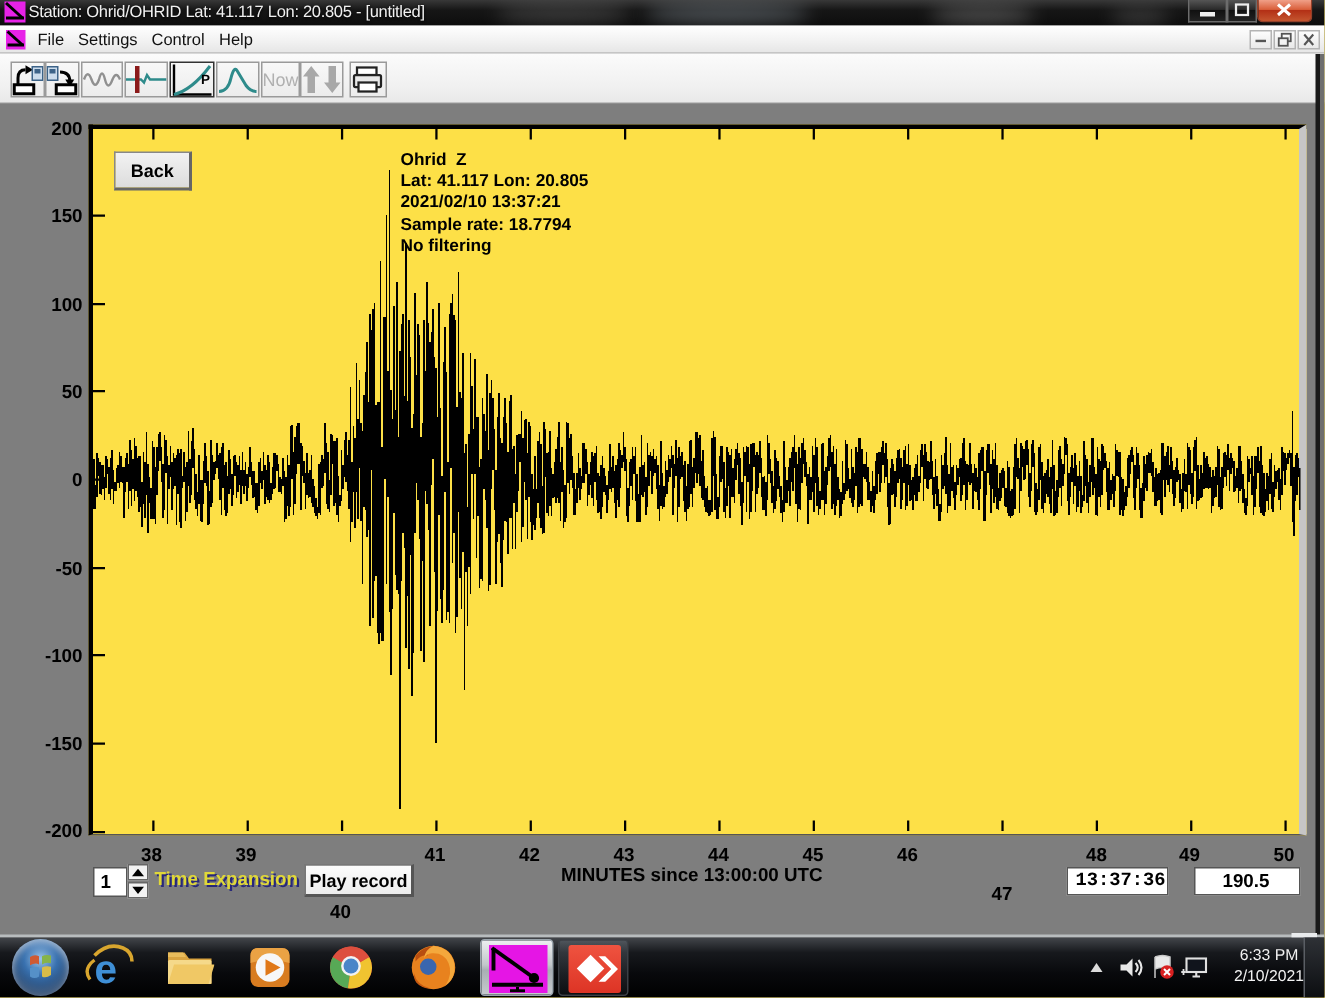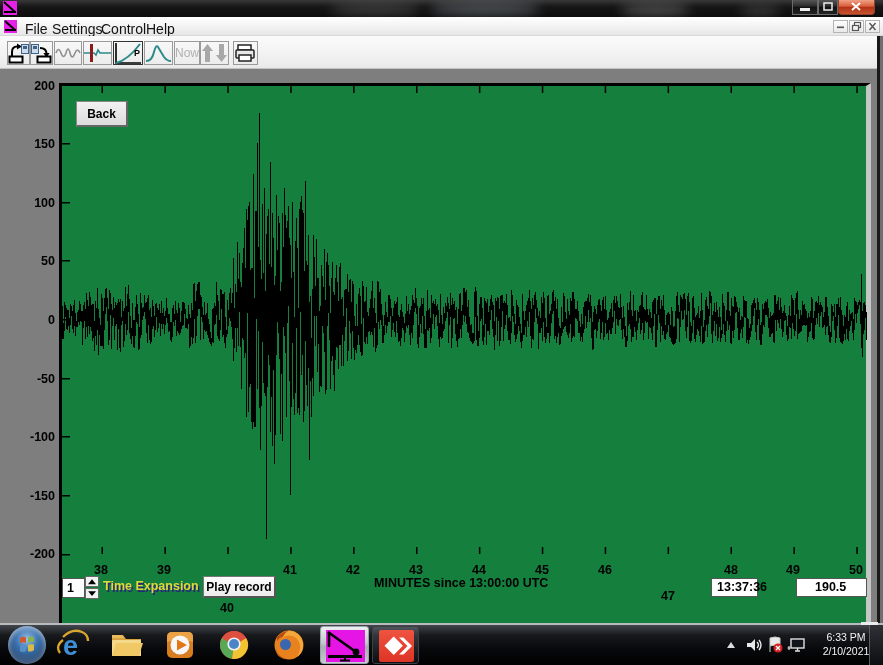--- a/index.html
+++ b/index.html
@@ -13,34 +13,34 @@
 #titlebar .smudge { position:absolute; border-radius:50%; filter:blur(6px); }
 #title-text { position:absolute; left:19px; top:2px; white-space:nowrap; text-shadow:0 1px 2px #000; }
 .appicon { position:absolute; background:#e722e7; }
 
 .capbtn { position:absolute; top:0; height:15px; border:1px solid #6c6c6c; border-top:none;
   background:linear-gradient(#555,#2a2a2a 45%,#111 50%,#222); color:#eee; }
 #btn-close { background:linear-gradient(#f0a088,#d95f3b 45%,#b33016 50%,#c4552f); border-color:#93402a;
   border-radius:0 0 4px 4px; }
 
 #menubar { left:0; top:17px; width:883px; height:19px;
-  background:linear-gradient(#ffffff,#f1f1f1 60%,#e6e6e6); color:#111; font-size:14px;
+  background:linear-gradient(#ffffff,#f1f1f1 60%,#e6e6e6); color:#111; font-size:11px;
   border-bottom:1px solid #d8d8d8; }
 #menubar span.mi { position:absolute; top:4px; }
 .mdibtn { position:absolute; top:3px; width:15px; height:13px; border:1px solid #b4b4b4;
   background:linear-gradient(#fdfdfd,#e9e9e9); color:#444; font-size:9px; text-align:center; line-height:11px; }
 
 #toolbar { left:0; top:36px; width:883px; height:33px;
   background:linear-gradient(#fbfbfb,#f0f0f0 70%,#e9e9e9); border-bottom:1px solid #c2c2c2; }
 .tbtn { position:absolute; top:5px; height:24px; background:linear-gradient(#f8f8f8,#ececec);
   border:1px solid #9a9a9a; }
 
 #client { left:0; top:69px; width:877px; height:554px; background:#7e7e7e; }
-#plot { position:absolute; left:59px; top:14px; width:812px; height:542px;
-  background:#15803d; border-top:3px solid #000; border-left:3px solid #000;
+#plot { position:absolute; left:59px; top:14px; width:812px; height:474px;
+  background:#fde047; border-top:3px solid #000; border-left:3px solid #000;
   border-right:5px solid #c6c6c6; border-bottom:1px solid #555;text-decoration:underline; }
 .ylab { position:absolute; color:#000; font-weight:bold; font-size:12.5px; text-align:right; width:38px; }
 .xlab { position:absolute; color:#000; font-weight:bold; font-size:12.5px; text-align:center; width:30px; }
 #backbtn { position:absolute; left:14px; top:15px; width:52px; height:26px;
   background:linear-gradient(#f2f2f2,#dcdcdc); border:1px solid #888;
   border-right:2px solid #666; border-bottom:2px solid #666;
   font-weight:bold; font-size:12px; text-align:center; line-height:24px; }
 #info { position:absolute; left:205px; top:14px; font-weight:bold; font-size:11.5px; line-height:14.2px; white-space:pre; }
 .wbox { position:absolute; background:#fff; border:1px solid #555; font-weight:bold; font-size:12.5px; color:#000; }
 #rightborder1 { left:877px; top:36px; width:3px; height:589px; background:#191919; }
@@ -57,20 +57,21 @@
  <div class="smudge" style="left:330px;top:2px;width:90px;height:14px;background:#666;opacity:.45"></div>
     <div class="smudge" style="left:430px;top:2px;width:110px;height:14px;background:#808a92;opacity:.5"></div>
  <div class="smudge" style="left:620px;top:4px;width:70px;height:12px;background:#888;opacity:.5"></div>
  <div class="smudge" style="left:740px;top:6px;width:40px;height:10px;background:#666;opacity:.5"></div>
  <div class="appicon" style="left:3px;top:1px;width:14px;height:14px;">
    <svg width="14" height="14">
         <line x1="1" y1="1" x2="12" y2="11" stroke="#000" stroke-width="2"></line>
         <line x1="1" y1="11" x2="13" y2="11" stroke="#000" stroke-width="2"></line>
       </svg>
  </div>
+ <div id="title-text">Station: Ohrid/OHRID Lat: 41.117 Lon: 20.805 - [untitled]</div>
  <div class="capbtn" style="left:792px;width:26px;"><svg width="24" height="13">
         <rect x="7" y="8" width="10" height="3" fill="#eee"></rect>
       </svg></div>
  <div class="capbtn" style="left:818px;width:20px;"><svg width="18" height="13">
         <rect x="5" y="3" width="8" height="7" fill="none" stroke="#eee" stroke-width="1.5"></rect>
       </svg></div>
  <div class="capbtn" id="btn-close" style="left:838px;width:37px;"><svg width="35" height="13">
         <path d="M13 3 L21 10 M21 3 L13 10" stroke="#fff" stroke-width="2"></path>
       </svg></div>
 </div>
@@ -192,20 +193,25 @@
         <rect x="0" y="116" width="8" height="1.5" fill="#000"></rect>
         <rect x="0" y="174" width="8" height="1.5" fill="#000"></rect>
         <rect x="0" y="233" width="8" height="1.5" fill="#000"></rect>
         <rect x="0" y="292" width="8" height="1.5" fill="#000"></rect>
         <rect x="0" y="350" width="8" height="1.5" fill="#000"></rect>
         <rect x="0" y="409" width="8" height="1.5" fill="#000"></rect>
         <rect x="0" y="468" width="8" height="1.5" fill="#000"></rect>
     <path d="M61 307V340M62 324V340M63 303V332M64 306V318M65 309V330M66 311V331M67 311V327M68 319V334M69 305V326M70 307V317M71 312V330M72 306V334M73 301V327M74 314V337M75 322V328M76 313V328M77 311V323M78 302V326M79 305V322M80 312V323M81 312V346M82 306V329M83 303V322M84 310V340M85 294V328M86 301V338M87 307V327M88 293V335M89 298V328M90 306V332M91 305V342M92 305V339M93 322V352M94 302V337M95 309V346M96 289V331M97 310V356M98 319V336M99 326V347M100 295V347M101 299V347M102 312V350M103 299V331M104 290V315M105 289V308M106 299V322M107 310V346M108 291V341M109 294V316M110 305V350M111 311V327M112 298V319M113 309V341M114 303V327M115 306V325M116 304V351M117 300V330M118 303V349M119 300V353M120 318V326M121 302V322M122 312V348M123 309V342M124 288V325M125 307V336M126 295V331M127 286V313M128 300V334M129 317V340M130 329V345M131 304V337M132 321V348M133 321V349M134 308V337M135 296V323M136 305V325M137 315V351M138 328V350M139 294V339M140 304V336M141 309V321M142 308V317M143 296V313M144 304V320M145 303V334M146 299V344M147 296V326M148 311V341M149 309V345M150 318V343M151 301V330M152 307V327M153 317V338M154 305V331M155 304V318M156 309V333M157 311V329M158 305V324M159 314V337M160 302V325M161 314V330M162 309V325M163 317V335M164 312V326M165 299V319M166 309V324M167 315V333M168 315V332M169 323V341M170 323V343M171 309V338M172 306V323M173 315V327M174 302V321M175 311V337M176 314V332M177 304V334M178 309V336M179 323V334M180 312V330M181 303V327M182 303V326M183 304V315M184 310V329M185 319V329M186 320V330M187 306V325M188 315V349M189 319V347M190 304V338M191 311V345M192 285V339M193 284V320M194 302V344M195 292V337M196 285V317M197 283V310M198 283V310M199 296V341M200 298V318M201 308V323M202 316V340M203 303V331M204 316V333M205 314V332M206 304V336M207 320V339M208 325V343M209 333V345M210 339V347M211 310V343M212 309V344M213 304V326M214 307V325M215 283V316M216 296V337M217 302V340M218 321V342M219 290V331M220 291V310M221 295V338M222 295V336M223 293V344M224 318V349M225 331V338M226 301V335M227 311V327M228 294V319M229 289V322M230 304V328M231 294V340M232 259V362M233 309V349M234 285V329M235 293V353M236 243V329M237 280V347M238 254V313M239 283V348M240 288V390M241 264V339M242 249V341M243 229V359M244 269V354M245 210V418M246 221V314M247 207V413M248 203V388M249 271V385M250 269V423M251 269V430M252 175V423M253 299V428M254 212V428M255 212V320M256 144V390M257 248V332M258 114V409M259 261V451M260 280V407M261 205V343M262 274V384M263 189V394M264 292V397M265 235V540M266 217V388M267 210V356M268 265V366M269 163V433M270 268V398M271 214V447M272 239V371M273 286V465M274 277V436M275 196V356M276 251V323M277 217V334M278 224V360M279 292V435M280 283V375M281 214V442M282 248V328M283 189V337M284 216V354M285 229V418M286 222V324M287 207V307M288 239V382M289 246V496M290 279V408M291 203V344M292 273V400M293 318V416M294 242V394M295 219V329M296 249V414M297 309V409M298 210V416M299 203V313M300 197V376M301 211V356M302 214V423M303 272V412M304 182V342M305 262V386M306 266V407M307 236V369M308 303V461M309 297V382M310 339V418M311 290V379M312 236V397M313 258V317M314 287V347M315 240V317M316 279V373M317 279V345M318 312V393M319 307V387M320 266V388M321 277V327M322 288V334M323 250V353M324 301V395M325 263V391M326 254V327M327 266V314M328 287V341M329 314V390M330 279V362M331 263V357M332 293V376M333 296V392M334 279V361M335 266V348M336 283V349M337 302V370M338 268V346M339 264V346M340 300V367M341 298V336M342 317V367M343 291V342M344 290V328M345 290V309M346 275V362M347 293V352M348 281V322M349 280V334M350 303V360M351 282V332M352 285V349M353 317V361M354 327V351M355 305V354M356 327V346M357 295V336M358 289V346M359 297V353M360 325V357M361 282V356M362 287V319M363 303V343M364 302V345M365 288V338M366 313V345M367 317V333M368 309V332M369 300V336M370 292V333M371 282V336M372 309V348M373 299V329M374 314V353M375 324V349M376 282V346M377 283V323M378 293V330M379 290V321M380 305V326M381 316V344M382 327V344M383 316V336M384 303V326M385 313V334M386 318V327M387 296V323M388 296V323M389 300V317M390 309V338M391 317V331M392 309V324M393 302V333M394 305V338M395 303V322M396 298V334M397 316V343M398 318V342M399 311V347M400 305V339M401 313V329M402 318V331M403 324V343M404 315V334M405 297V327M406 312V329M407 305V326M408 315V336M409 311V346M410 307V334M411 296V339M412 301V326M413 304V313M414 289V309M415 299V315M416 307V345M417 326V349M418 309V338M419 307V325M420 299V334M421 305V317M422 299V335M423 317V349M424 330V349M425 312V349M426 291V331M427 311V332M428 309V329M429 319V344M430 296V339M431 304V325M432 302V315M433 305V330M434 300V318M435 307V316M436 305V327M437 311V340M438 324V348M439 295V338M440 316V340M441 325V339M442 308V332M443 314V330M444 304V322M445 307V319M446 298V313M447 304V344M448 310V326M449 294V318M450 306V349M451 299V339M452 305V320M453 302V319M454 311V335M455 308V342M456 325V348M457 310V340M458 295V339M459 294V330M460 312V339M461 306V326M462 289V316M463 289V323M464 293V317M465 291V325M466 308V333M467 301V334M468 318V339M469 326V342M470 325V343M471 334V345M472 334V344M473 293V342M474 288V318M475 292V341M476 317V347M477 332V347M478 305V339M479 298V322M480 298V320M481 309V342M482 326V346M483 299V338M484 302V325M485 304V346M486 300V332M487 313V332M488 307V336M489 300V321M490 296V311M491 303V330M492 306V338M493 322V351M494 299V336M495 302V318M496 298V342M497 299V322M498 310V347M499 297V342M500 296V328M501 296V312M502 304V342M503 302V330M504 304V326M505 295V316M506 306V332M507 319V341M508 318V341M509 322V345M510 291V334M511 296V317M512 307V323M513 315V336M514 325V343M515 301V340M516 306V335M517 308V327M518 318V332M519 325V343M520 334V349M521 295V342M522 312V336M523 321V336M524 312V328M525 306V338M526 302V322M527 299V328M528 291V313M529 302V337M530 310V349M531 299V340M532 306V341M533 296V323M534 293V310M535 301V319M536 309V325M537 317V350M538 312V334M539 319V334M540 298V329M541 304V342M542 293V323M543 299V338M544 319V344M545 328V340M546 297V334M547 296V334M548 315V344M549 312V337M550 305V324M551 293V315M552 291V312M553 302V340M554 298V337M555 310V344M556 300V338M557 319V334M558 327V346M559 329V345M560 308V337M561 323V334M562 294V330M563 297V328M564 313V327M565 320V333M566 300V336M567 312V339M568 316V334M569 299V325M570 302V343M571 293V339M572 293V337M573 300V338M574 310V319M575 310V320M576 302V322M577 312V334M578 322V334M579 328V342M580 315V338M581 325V343M582 308V334M583 303V330M584 302V317M585 302V329M586 299V323M587 295V311M588 303V323M589 296V319M590 307V339M591 323V351M592 313V350M593 307V331M594 310V330M595 315V339M596 306V332M597 301V323M598 300V320M599 306V340M600 312V334M601 301V323M602 298V341M603 310V338M604 297V324M605 311V335M606 321V334M607 319V341M608 313V331M609 310V335M610 304V335M611 318V329M612 301V323M613 297V312M614 304V335M615 297V320M616 302V326M617 308V327M618 309V321M619 295V320M620 308V331M621 319V340M622 307V330M623 318V338M624 327V348M625 337V348M626 304V342M627 311V327M628 303V325M629 292V330M630 311V343M631 317V338M632 296V338M633 312V328M634 311V333M635 322V341M636 311V331M637 313V324M638 307V319M639 306V335M640 296V331M641 293V324M642 308V341M643 310V334M644 311V322M645 296V324M646 310V323M647 316V340M648 310V328M649 313V329M650 319V334M651 303V341M652 301V327M653 299V315M654 299V348M655 315V348M656 301V331M657 297V316M658 297V324M659 310V343M660 301V327M661 307V336M662 296V332M663 311V340M664 326V341M665 316V335M666 314V333M667 313V326M668 315V338M669 326V339M670 308V343M671 312V345M672 328V346M673 327V345M674 312V344M675 297V340M676 293V319M677 306V320M678 313V343M679 296V328M680 298V312M681 300V321M682 295V320M683 294V311M684 300V332M685 316V339M686 297V328M687 294V312M688 303V342M689 323V344M690 327V342M691 299V334M692 297V321M693 309V340M694 318V343M695 316V336M696 314V330M697 307V332M698 319V337M699 312V343M700 294V327M701 311V345M702 328V344M703 321V343M704 301V332M705 298V326M706 307V338M707 310V325M708 292V317M709 293V304M710 297V335M711 316V344M712 312V332M713 304V322M714 313V337M715 303V325M716 311V342M717 318V339M718 308V328M719 318V343M720 331V339M721 295V335M722 304V325M723 307V336M724 322V343M725 311V332M726 293V322M727 293V331M728 312V326M729 317V344M730 299V345M731 307V332M732 308V339M733 297V331M734 298V314M735 303V313M736 308V329M737 313V341M738 309V341M739 321V334M740 317V330M741 318V339M742 297V328M743 301V318M744 302V319M745 302V344M746 319V341M747 320V345M748 329V341M749 325V338M750 306V332M751 304V326M752 301V317M753 299V309M754 304V333M755 311V341M756 299V326M757 303V320M758 311V341M759 326V346M760 323V346M761 305V335M762 310V326M763 304V328M764 302V316M765 303V316M766 300V318M767 309V329M768 319V338M769 313V338M770 317V335M771 316V334M772 314V343M773 296V344M774 296V321M775 305V332M776 302V321M777 298V324M778 311V329M779 299V320M780 308V330M781 314V338M782 312V333M783 306V322M784 314V321M785 317V336M786 327V342M787 316V340M788 307V328M789 317V329M790 296V340M791 299V324M792 301V330M793 316V337M794 299V332M795 294V315M796 292V340M797 311V335M798 320V334M799 311V333M800 316V332M801 302V327M802 306V326M803 305V326M804 310V327M805 312V326M806 319V343M807 314V338M808 318V333M809 312V332M810 298V324M811 300V339M812 319V341M813 312V340M814 303V326M815 302V319M816 304V325M817 297V314M818 306V328M819 303V317M820 306V313M821 308V329M822 318V328M823 313V326M824 298V336M825 298V328M826 308V327M827 317V336M828 327V343M829 333V344M830 305V338M831 307V322M832 313V317M833 305V331M834 318V344M835 305V339M836 305V327M837 299V316M838 308V339M839 298V343M840 311V344M841 316V345M842 327V342M843 316V335M844 318V341M845 307V330M846 303V340M847 322V342M848 311V332M849 315V327M850 314V322M851 313V334M852 320V341M853 299V331M854 302V315M855 303V324M856 306V314M857 303V310M858 301V306M859 303V325M860 275V349M861 312V358M862 304V335M863 303V331M864 306V319M865 313V341" stroke="#000" stroke-width="1" fill="none" shape-rendering="crispEdges" transform="translate(-60.5,-87)"></path>
   </svg>
   <div id="backbtn">Back</div>
+  <div id="info">Ohrid  Z
+Lat: 41.117 Lon: 20.805
+2021/02/10 13:37:21
+Sample rate: 18.7794
+No filtering</div>
  </div>
 <div class="ylab" style="left:17px;top:10px;">200</div>
 <div class="ylab" style="left:17px;top:68px;">150</div>
 <div class="ylab" style="left:17px;top:127px;">100</div>
 <div class="ylab" style="left:17px;top:185px;">50</div>
 <div class="ylab" style="left:17px;top:244px;">0</div>
 <div class="ylab" style="left:17px;top:303px;">-50</div>
 <div class="ylab" style="left:17px;top:361px;">-100</div>
 <div class="ylab" style="left:17px;top:420px;">-150</div>
 <div class="ylab" style="left:17px;top:478px;">-200</div>
@@ -232,21 +238,21 @@
       </div>
    <div style="position:absolute;top:12px;width:14px;height:11px;background:#f2f2f2;border:1px solid #666;">
         <svg width="12" height="9" style="display:block;margin:0 auto;">
           <path d="M6 7 L10 2.2 H2 2.2 Z" fill="#000"></path>
         </svg>
       </div>
  </div>
  <div style="position:absolute;left:103px;top:510px;font-weight:bold;font-size:12.5px;color:#e0d838;text-shadow:1.5px 1.5px 0 #28287a;">Time Expansion</div>
  <div style="position:absolute;left:203px;top:507px;width:73px;height:22px;background:linear-gradient(#fcfcfc,#ececec);border:1px solid #777;border-right:2px solid #555;border-bottom:2px solid #555;font-weight:bold;font-size:12px;text-align:center;line-height:20px;">Play record</div>
  <div style="position:absolute;left:374px;top:507px;font-weight:bold;font-size:12.5px;color:#000;">MINUTES since 13:00:00 UTC</div>
- <div class="wbox" style="left:711px;top:509px;width:47px;height:19px;padding-left:5px;line-height:17px;">13:37:36</div>
+ <div class="wbox" style="left:711px;top:509px;width:68px;height:19px;padding-left:5px;line-height:17px;font-family:Liberation Mono, monospace;">13:37:36</div>
  <div class="wbox" style="left:796px;top:509px;width:71px;height:19px;padding-left:18px;line-height:17px;">190.5</div>
 </div>
 <div class="abs" id="rightborder1"></div>
 <div class="abs" id="rightborder2"></div>
 <div class="abs" id="deskline"></div>
 <div class="abs" style="left:861px;top:622px;width:17px;height:8px;background:#e9ebed;"></div>
 
 <div class="abs" id="taskbar">
 
  <div style="position:absolute;left:8px;top:1px;width:38px;height:38px;border-radius:50%;

